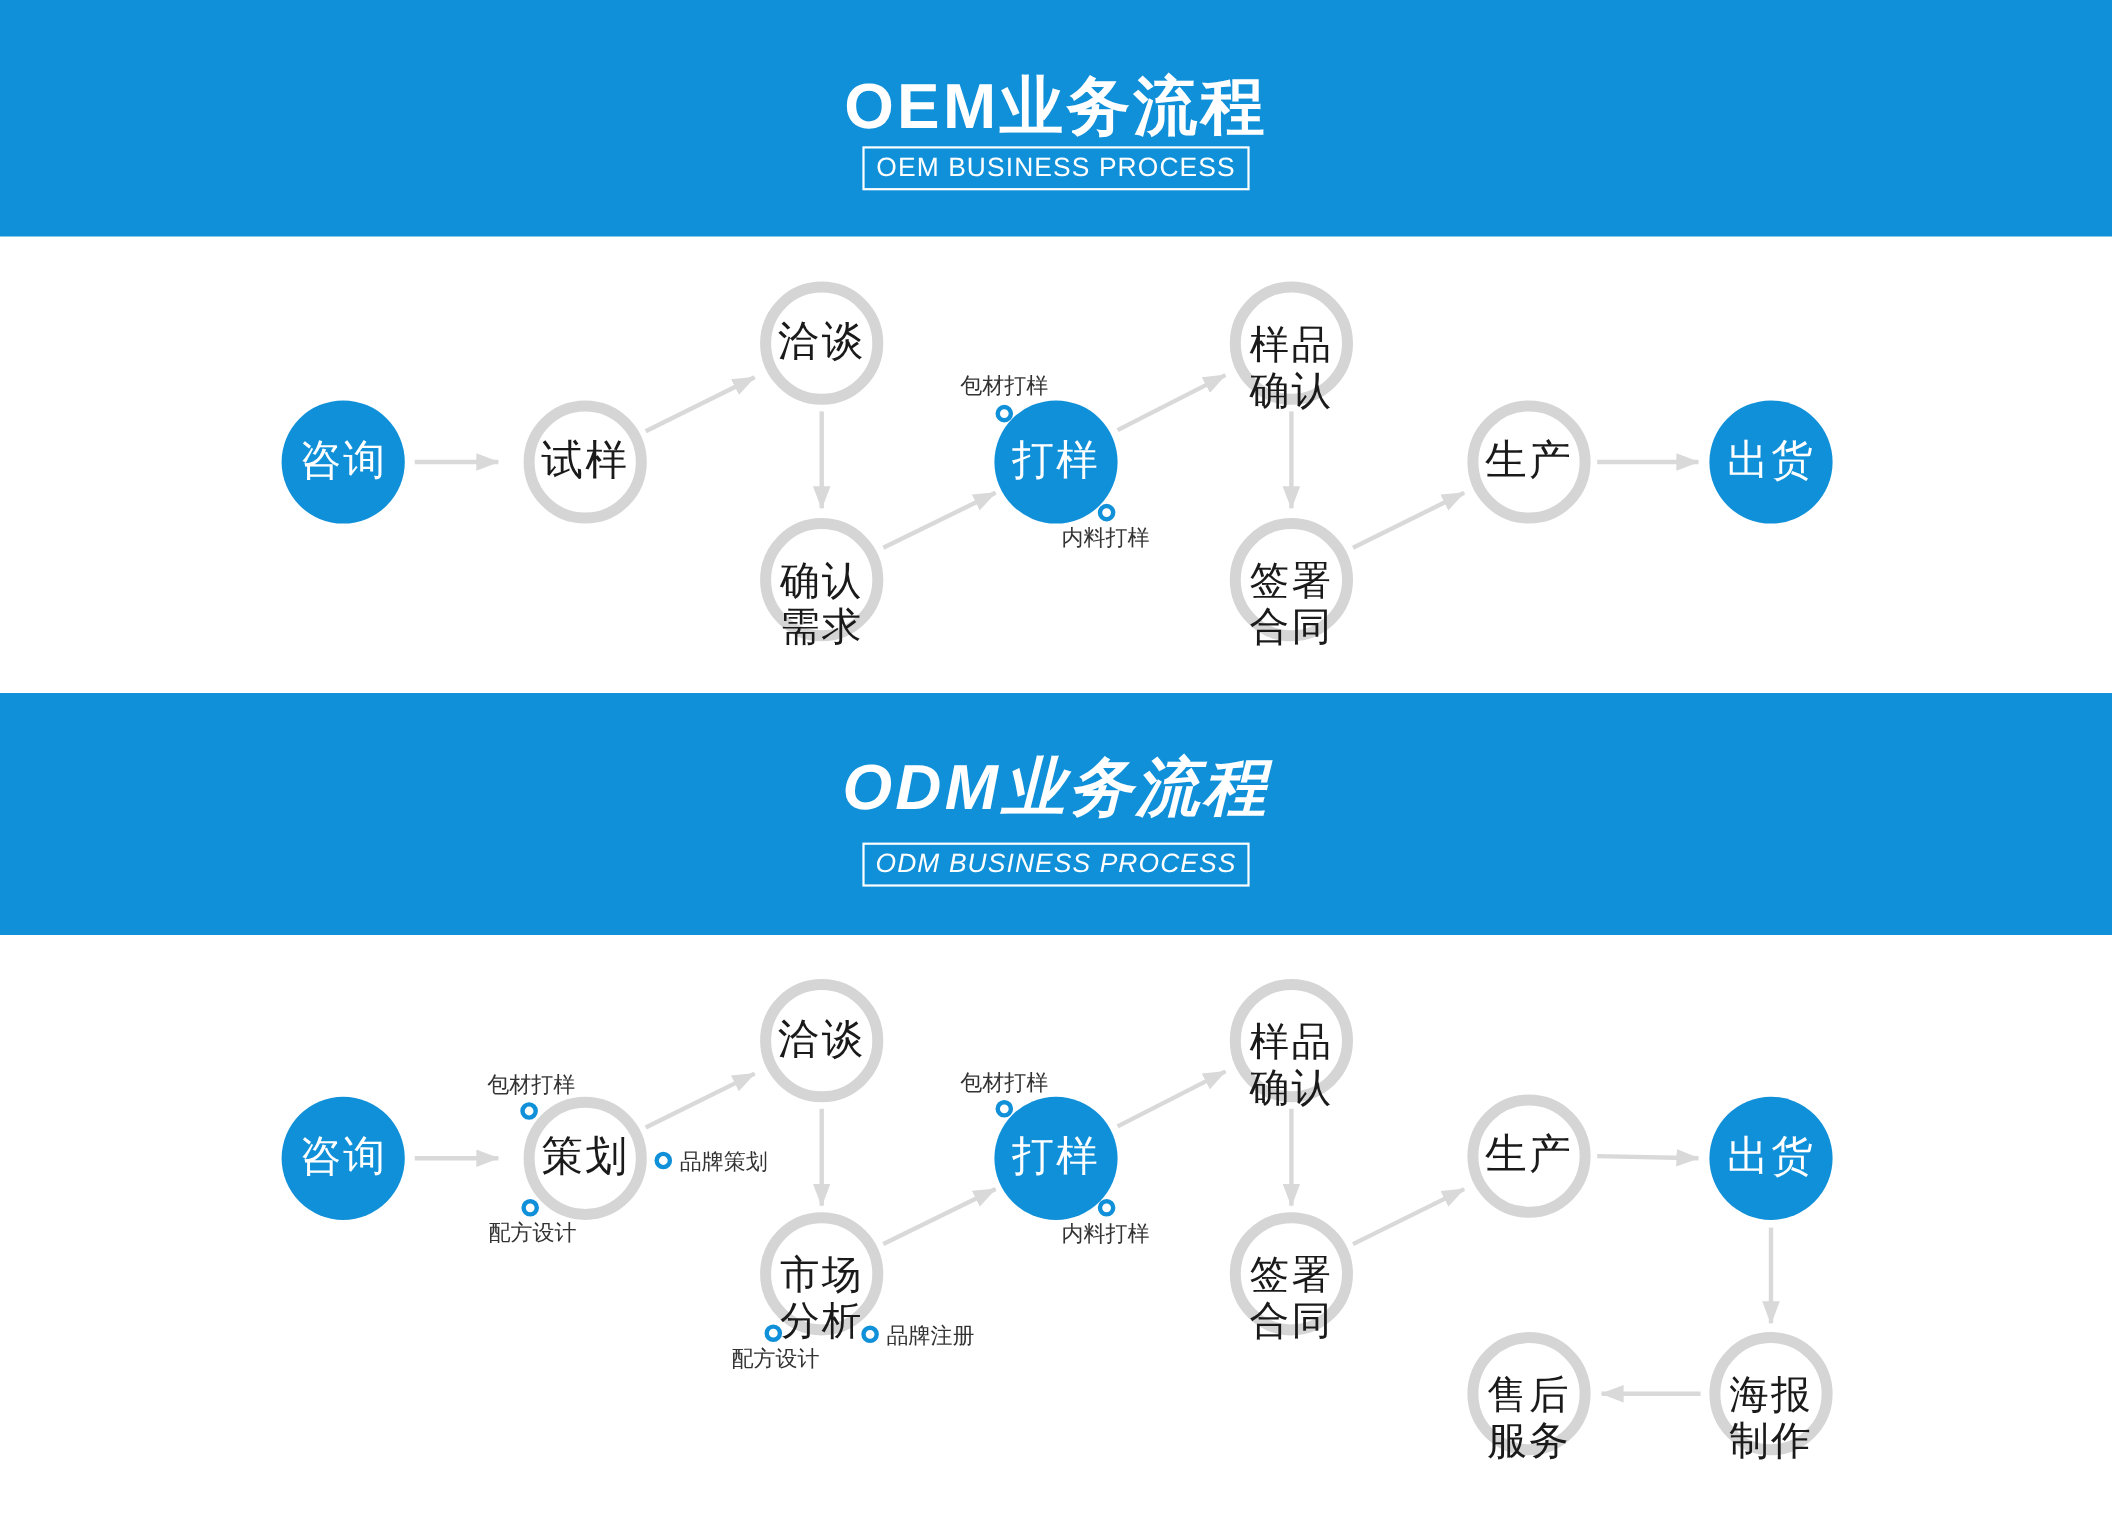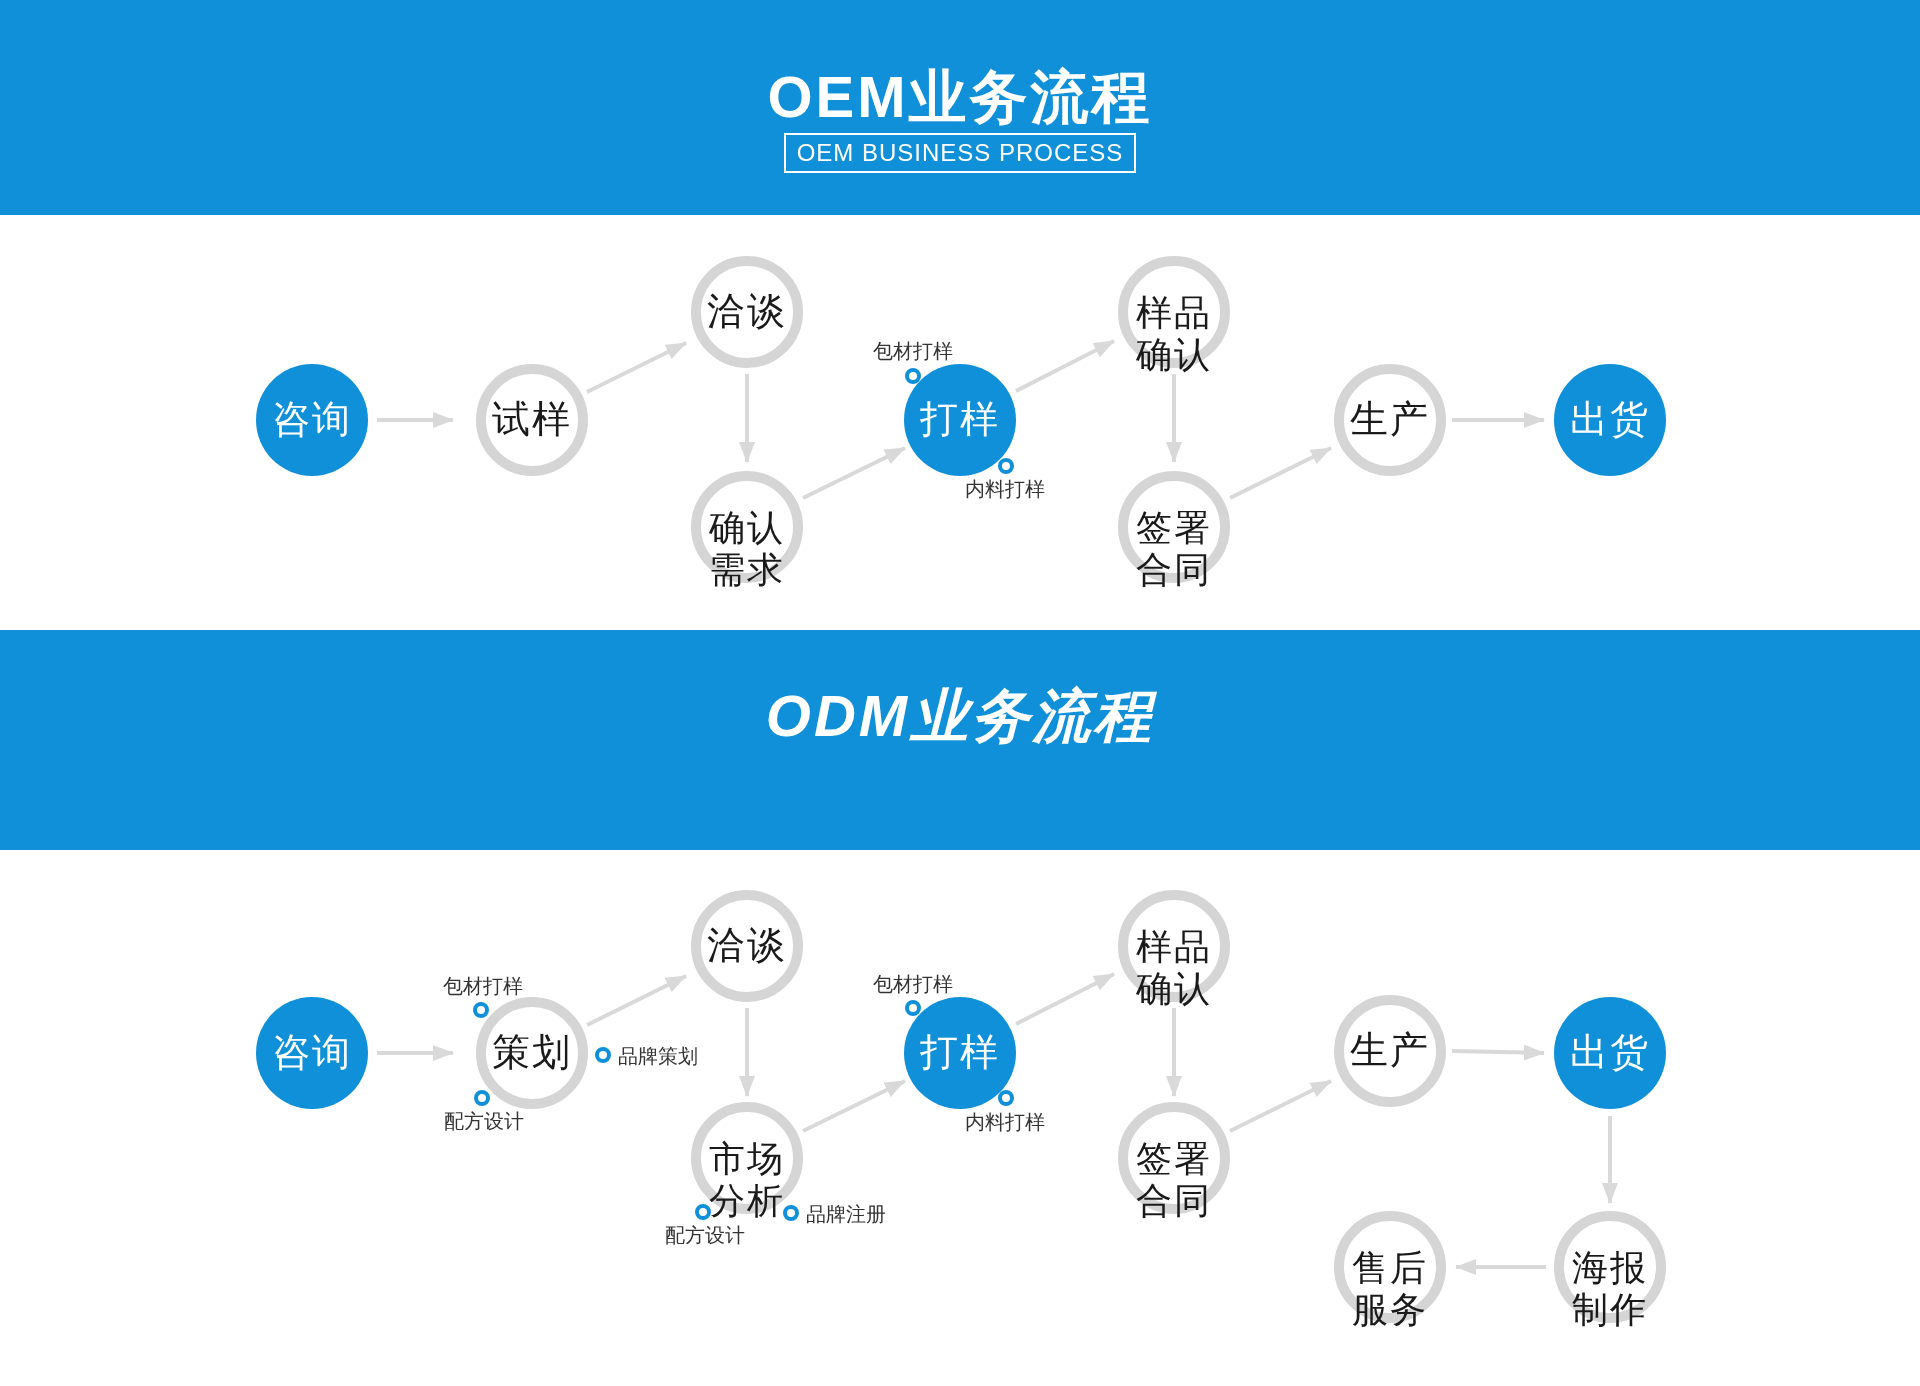--- a/index.html
+++ b/index.html
@@ -55,20 +55,23 @@
 
   <section class="banner" id="banner-oem">
     <h1 class="banner-title">OEM业务流程</h1>
     <div class="banner-box">
       <span class="banner-subtitle">OEM BUSINESS PROCESS</span>
     </div>
   </section>
 
   <section class="banner" id="banner-odm">
     <h1 class="banner-title">ODM业务流程</h1>
+    <div class="banner-box">
+      <span class="banner-subtitle">ODM BUSINESS PROCESS</span>
+    </div>
   </section>
 
   <svg id="arrow-layer" viewBox="0 0 1920 1386">
       <defs>
         <marker id="ah" markerUnits="userSpaceOnUse" markerWidth="24" markerHeight="18" refX="20" refY="8" orient="auto">
           <path d="M0,0 L21,8 L0,16 Z" fill="#d9d9d9"></path>
         </marker>
       </defs>
       <line x1="377" y1="420" x2="453" y2="420" stroke="#d9d9d9" stroke-width="4" marker-end="url(#ah)"></line>
       <line x1="587" y1="392" x2="686" y2="343" stroke="#d9d9d9" stroke-width="4" marker-end="url(#ah)"></line>

